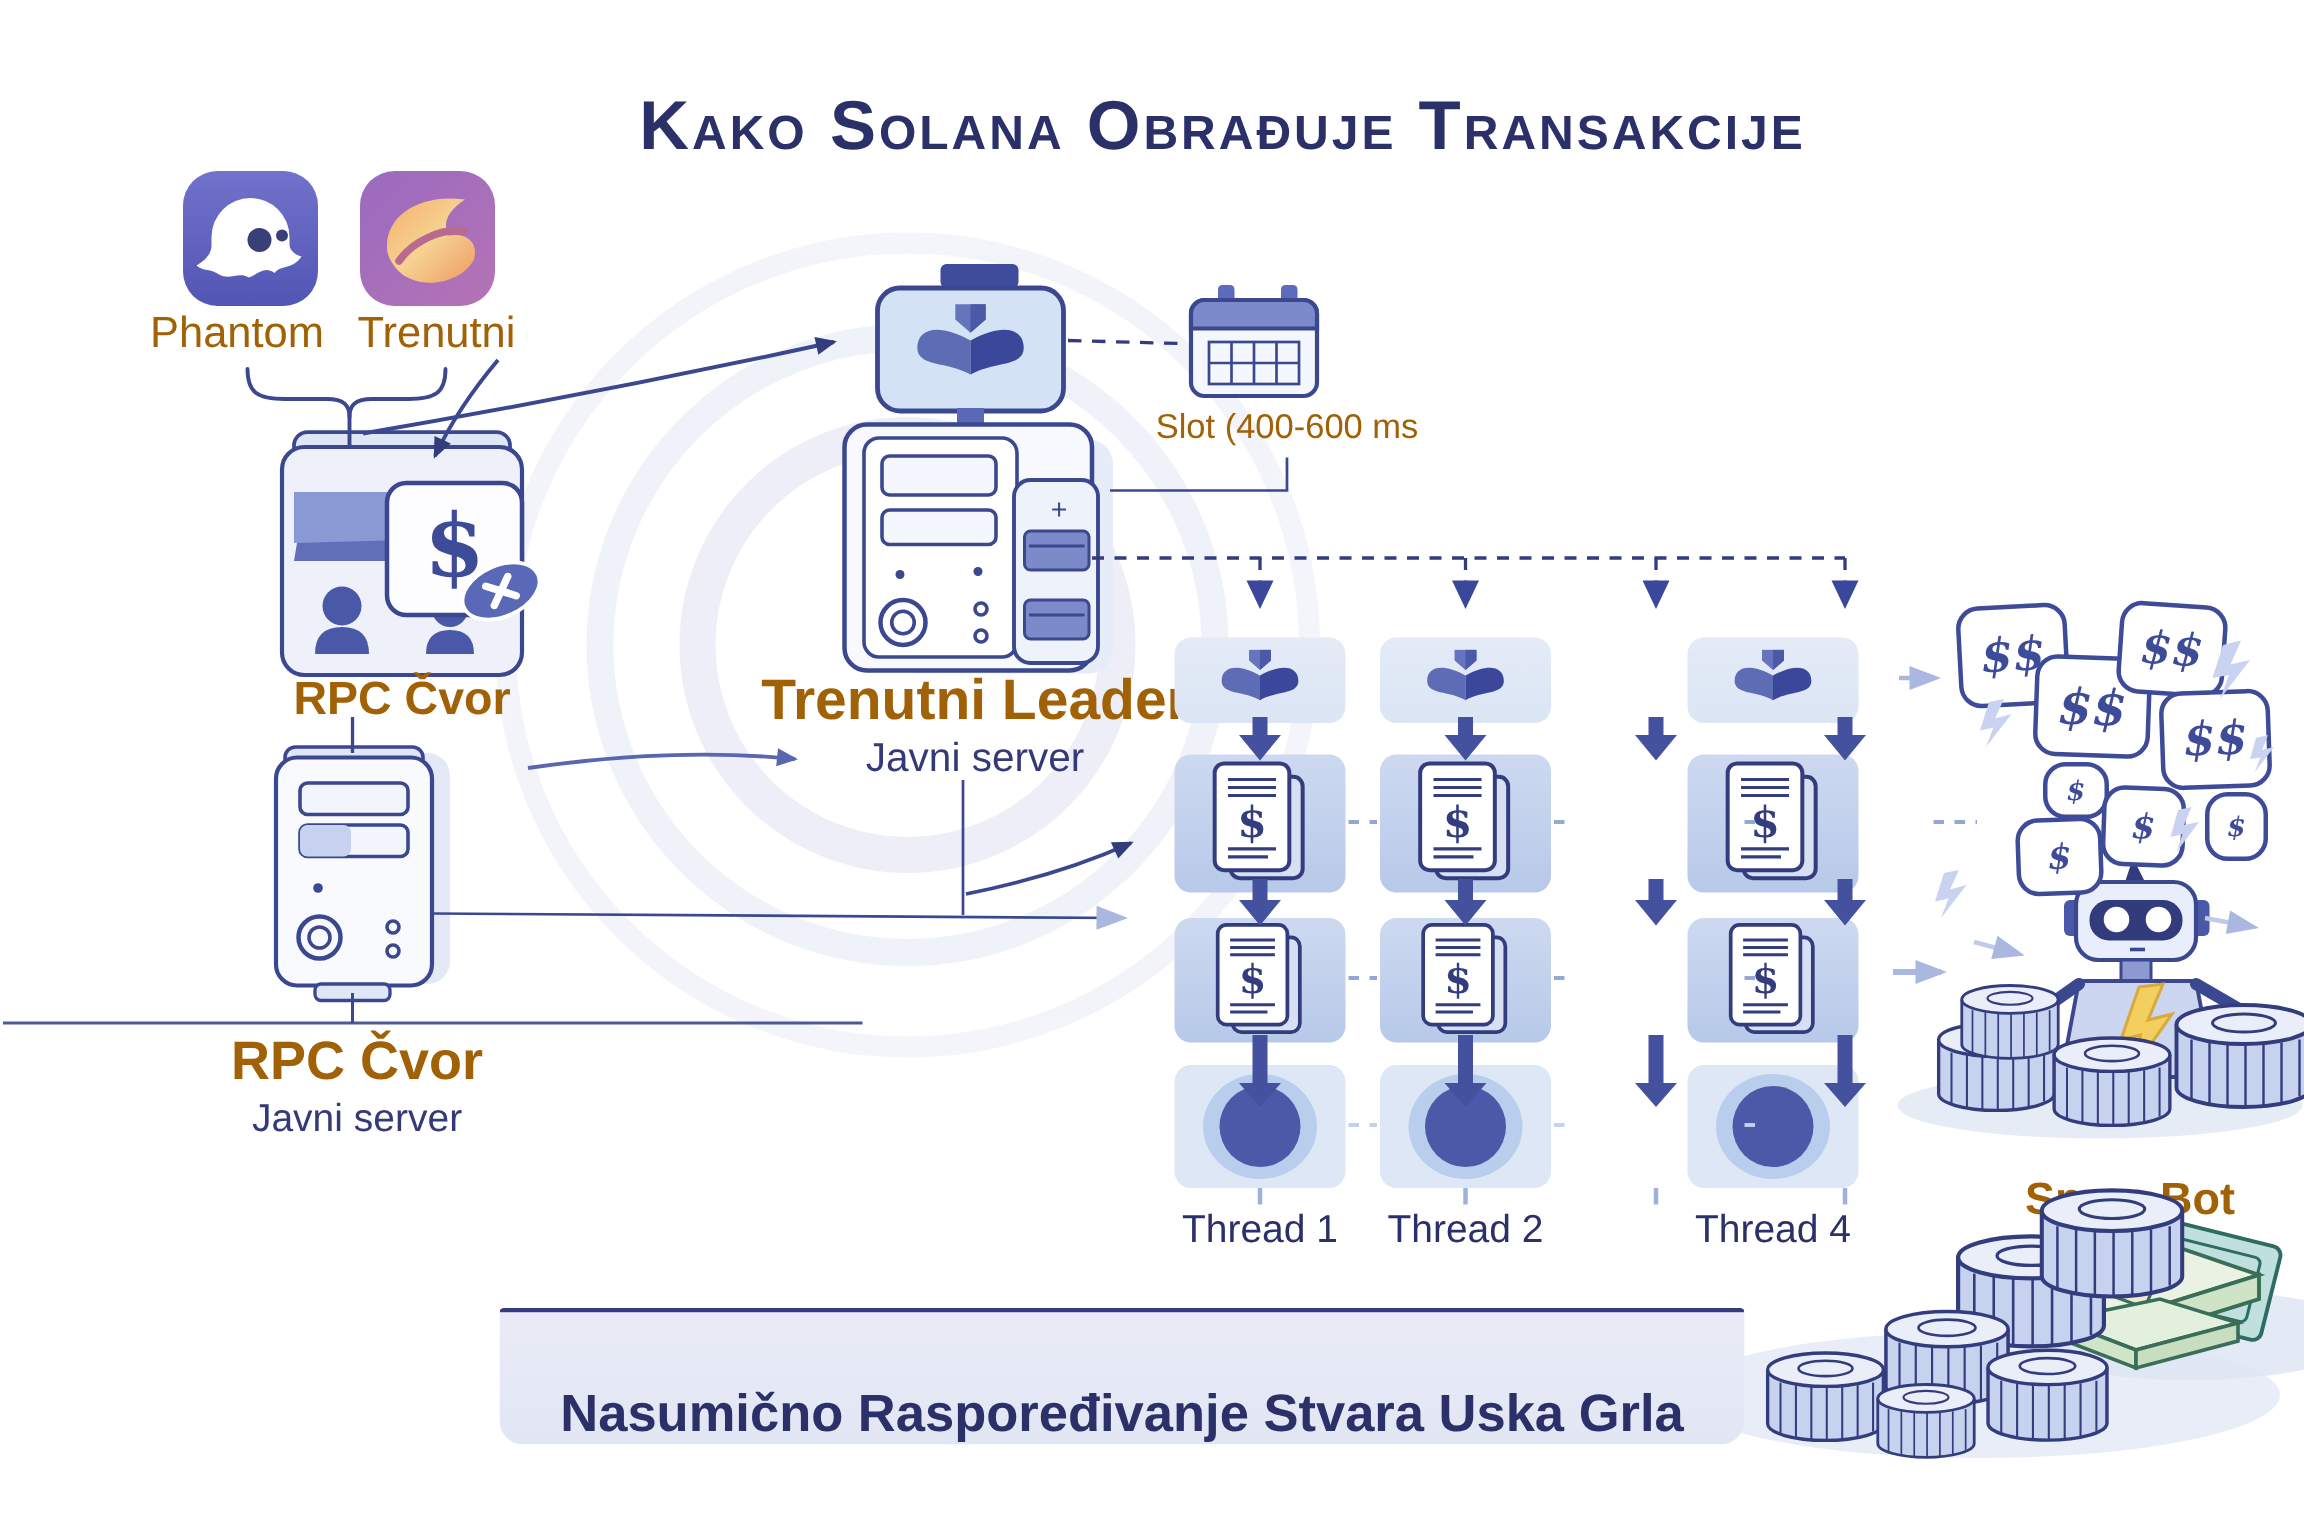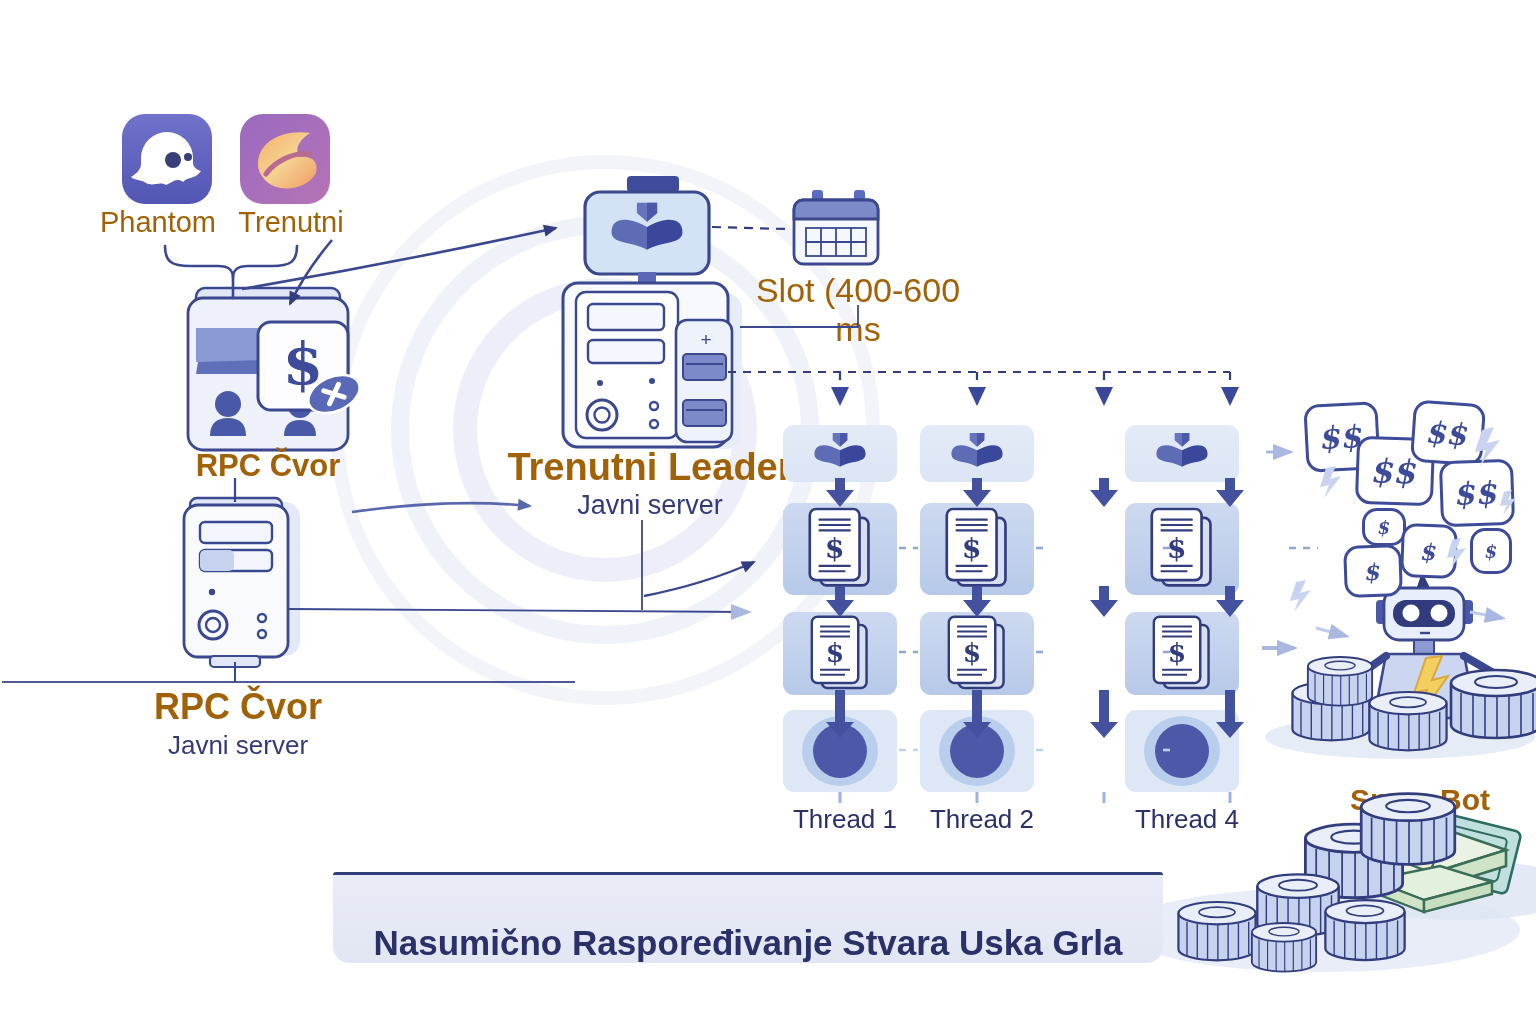--- a/index.html
+++ b/index.html
@@ -12,37 +12,37 @@
     font-variant:small-caps;font-weight:600;letter-spacing:2px;color:#2b3068;}
   .t1{top:56px;font-size:46px;}
   .t2{top:112px;font-size:44px;}
   .lbl{position:absolute;text-align:center;color:#a16207;}
   .lbl-wallet{top:206px;font-size:29px;font-weight:500;}
   .lbl-rpcwallet{left:158px;top:448px;width:220px;font-size:31px;font-weight:600;}
   .lbl-srv1a{left:128px;top:686px;width:220px;font-size:36px;font-weight:600;}
   .lbl-srv1b{left:128px;top:730px;width:220px;font-size:26px;color:#333a77;}
   .lbl-leader{left:498px;top:446px;width:304px;font-size:38px;font-weight:600;}
   .lbl-leader2{left:498px;top:490px;width:304px;font-size:27px;color:#333a77;}
-  .lbl-slot{left:738px;top:271px;width:240px;font-size:34px;}
+  .lbl-slot{left:738px;top:271px;width:240px;font-size:23px;}
   .lbl-spambot{left:1328px;top:738px;width:184px;font-size:30px;font-weight:600;margin-top:45px;}
   
   .col{position:absolute;top:425px;width:114px;height:420px;}
   .box{position:absolute;left:0;width:114px;border-radius:11px;}
   .box-logo{top:0;height:57px;background:linear-gradient(#e4ebf7,#dbe5f4);
     display:flex;align-items:center;justify-content:center;}
   .box-doc{background:linear-gradient(#cdd9f0,#b7c9e9);
     display:flex;align-items:center;justify-content:center;}
   .doc1{top:78px;height:92px;}
   .doc2{top:187px;height:83px;}
   .box-circle{top:285px;height:82px;background:#dde7f5;}
   .halo{position:absolute;left:19px;top:6px;width:76px;height:70px;border-radius:50%;
     background:#b9cdec;}
   .dot{position:absolute;left:30px;top:14px;width:54px;height:54px;border-radius:50%;
     background:#4b59a8;}
-  .col-label{position:absolute;top:379px;width:114px;text-align:right;
+  .col-label{position:absolute;top:379px;width:114px;text-align:center;
     font-size:26px;color:#2b3168;}
   
   .bubble{position:absolute;background:#ffffff;border:3px solid #3e4b99;border-radius:15px;
     display:flex;align-items:center;justify-content:center;
     font-family:"DejaVu Serif",serif;font-style:italic;font-weight:bold;color:#3e4b99;}
   
   .banner{position:absolute;left:333px;top:872px;width:830px;height:88px;
     background:linear-gradient(#e9ecf7,#e2e6f3);border-top:3px solid #343d7b;
     border-radius:3px 3px 16px 16px;display:flex;align-items:flex-end;justify-content:center;
     font-size:35px;font-weight:600;color:#2b3168;}
@@ -105,20 +105,21 @@
     <g fill="none" opacity="0.85">
       <circle cx="605" cy="430" r="140" stroke="#eaecf6" stroke-width="24"></circle>
       <circle cx="605" cy="430" r="205" stroke="#eef0f8" stroke-width="18"></circle>
       <circle cx="605" cy="430" r="268" stroke="#f2f3fa" stroke-width="14"></circle>
     </g>
     <ellipse cx="1400" cy="737" rx="135" ry="22" fill="#e0e7f4" opacity="0.8"></ellipse>
     <ellipse cx="1320" cy="930" rx="200" ry="42" fill="#e3e9f5" opacity="0.8"></ellipse>
     <ellipse cx="1460" cy="890" rx="120" ry="30" fill="#dde5f2" opacity="0.8"></ellipse>
   </svg>
 
+  <div class="title-line t1">Kako Solana Obrađuje Transakcije</div>
 
   <div class="abs" style="left:120px;top:112px">
     <svg width="94" height="94">
       <rect x="2" y="2" width="90" height="90" rx="23" fill="url(#gphantom)"></rect>
       <path d="M47,20 a26,26 0 0 1 26,26 v5 c0,4 4,7 8,8 c-6,9 -13,5 -18,11 c-7,-5 -11,1 -17,3 c-7,-4 -13,2 -20,-2 c-5,-4 -11,-2 -15,-6 c7,-4 10,-9 10,-13 v-6 a26,26 0 0 1 26,-26 z" fill="#ffffff"></path>
       <circle cx="53" cy="48" r="8" fill="#3b3f78"></circle>
       <circle cx="68" cy="45" r="4" fill="#3b3f78"></circle>
     </svg>
   </div>
 

